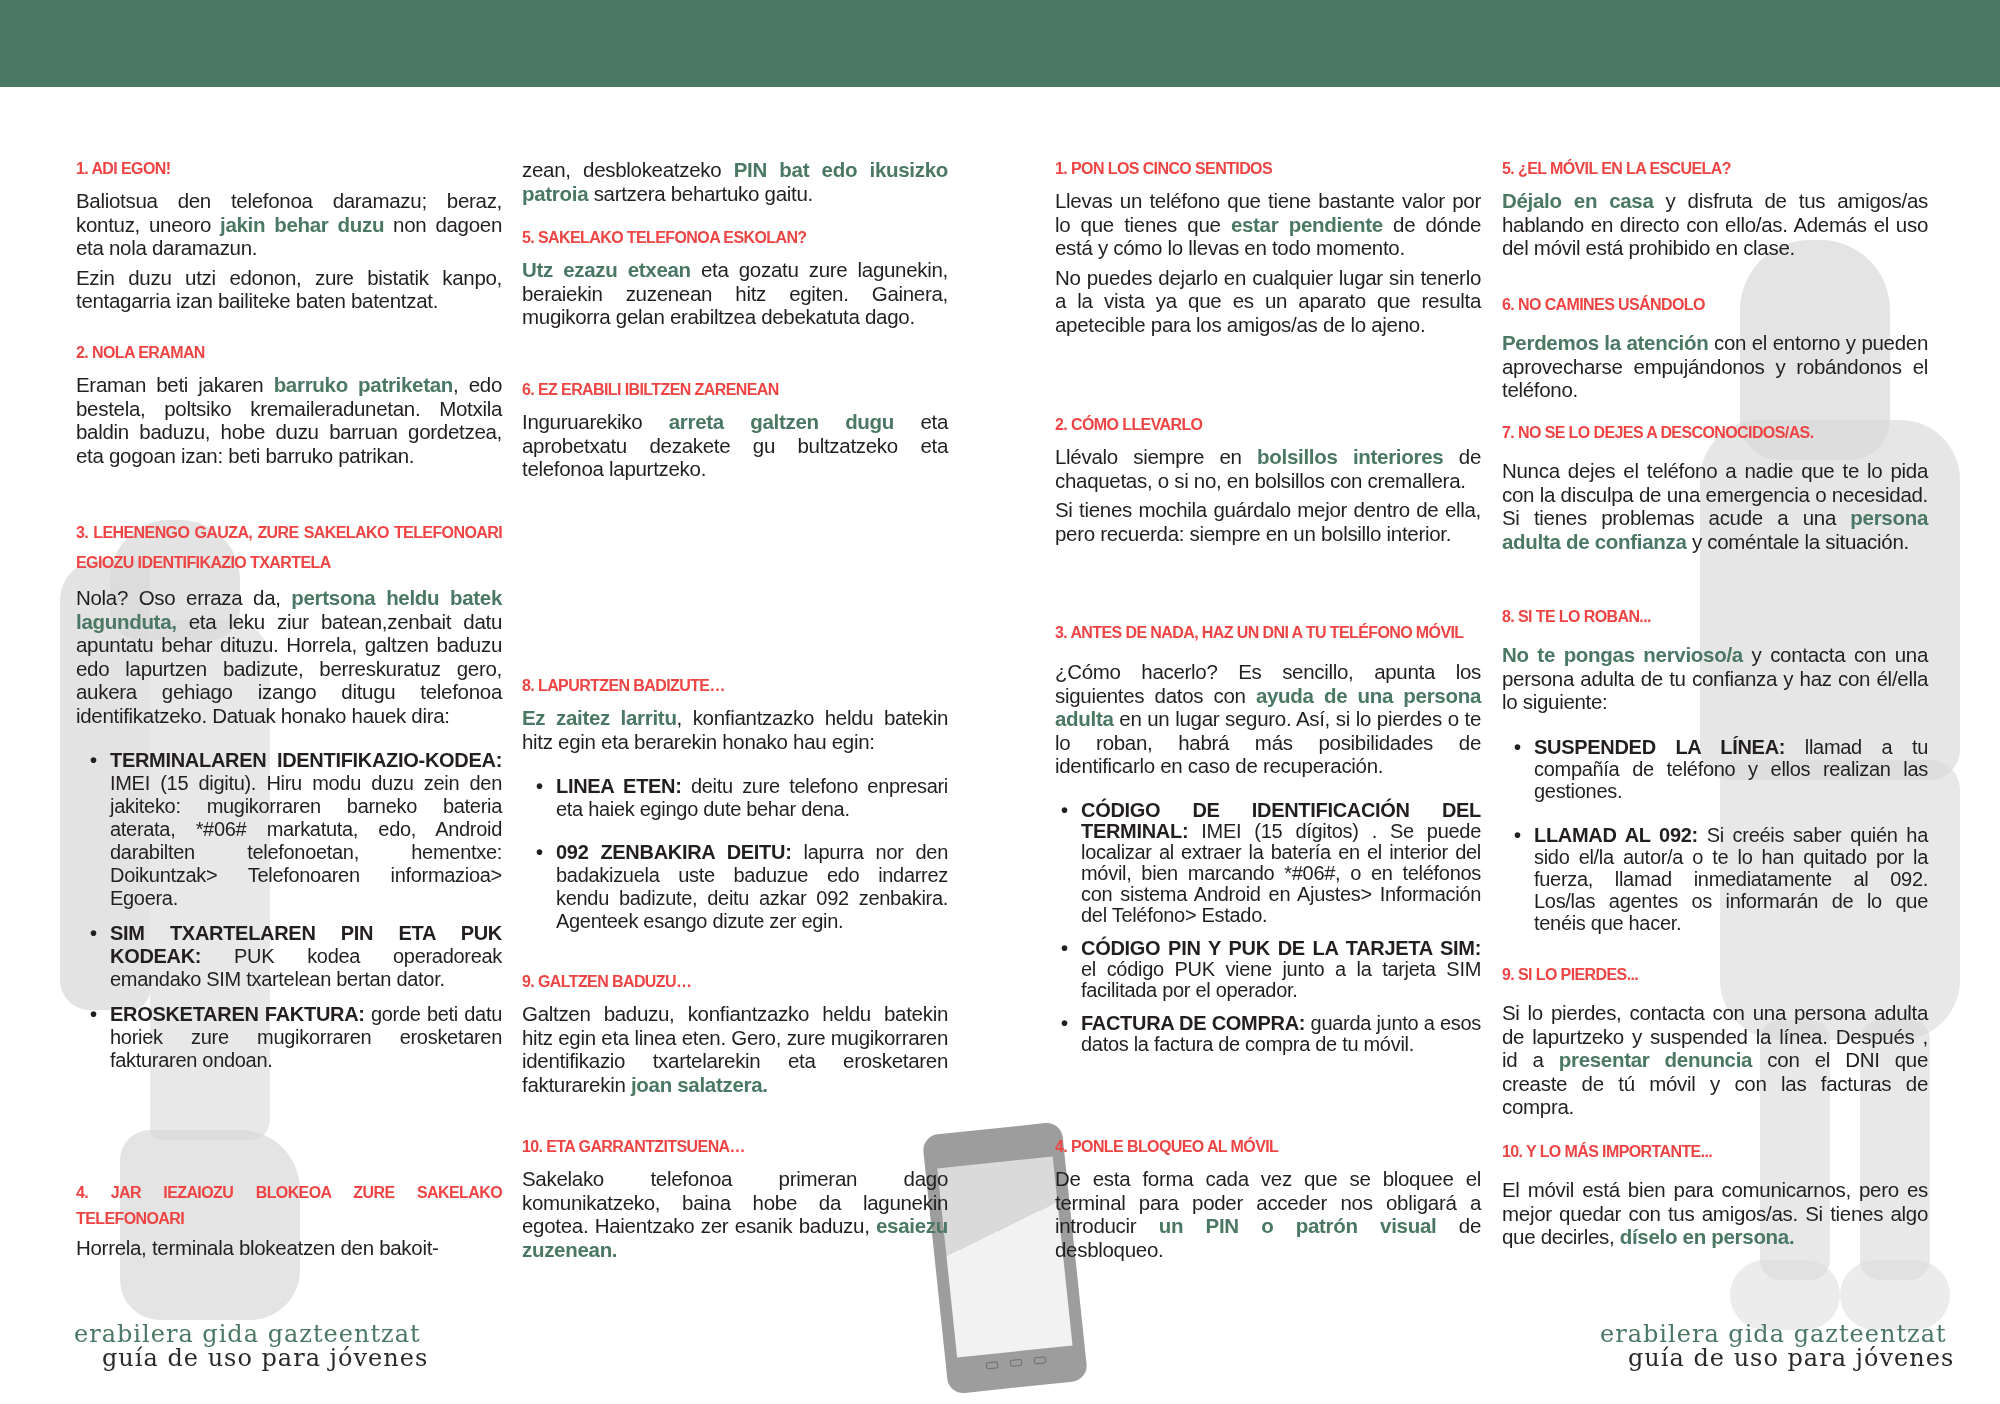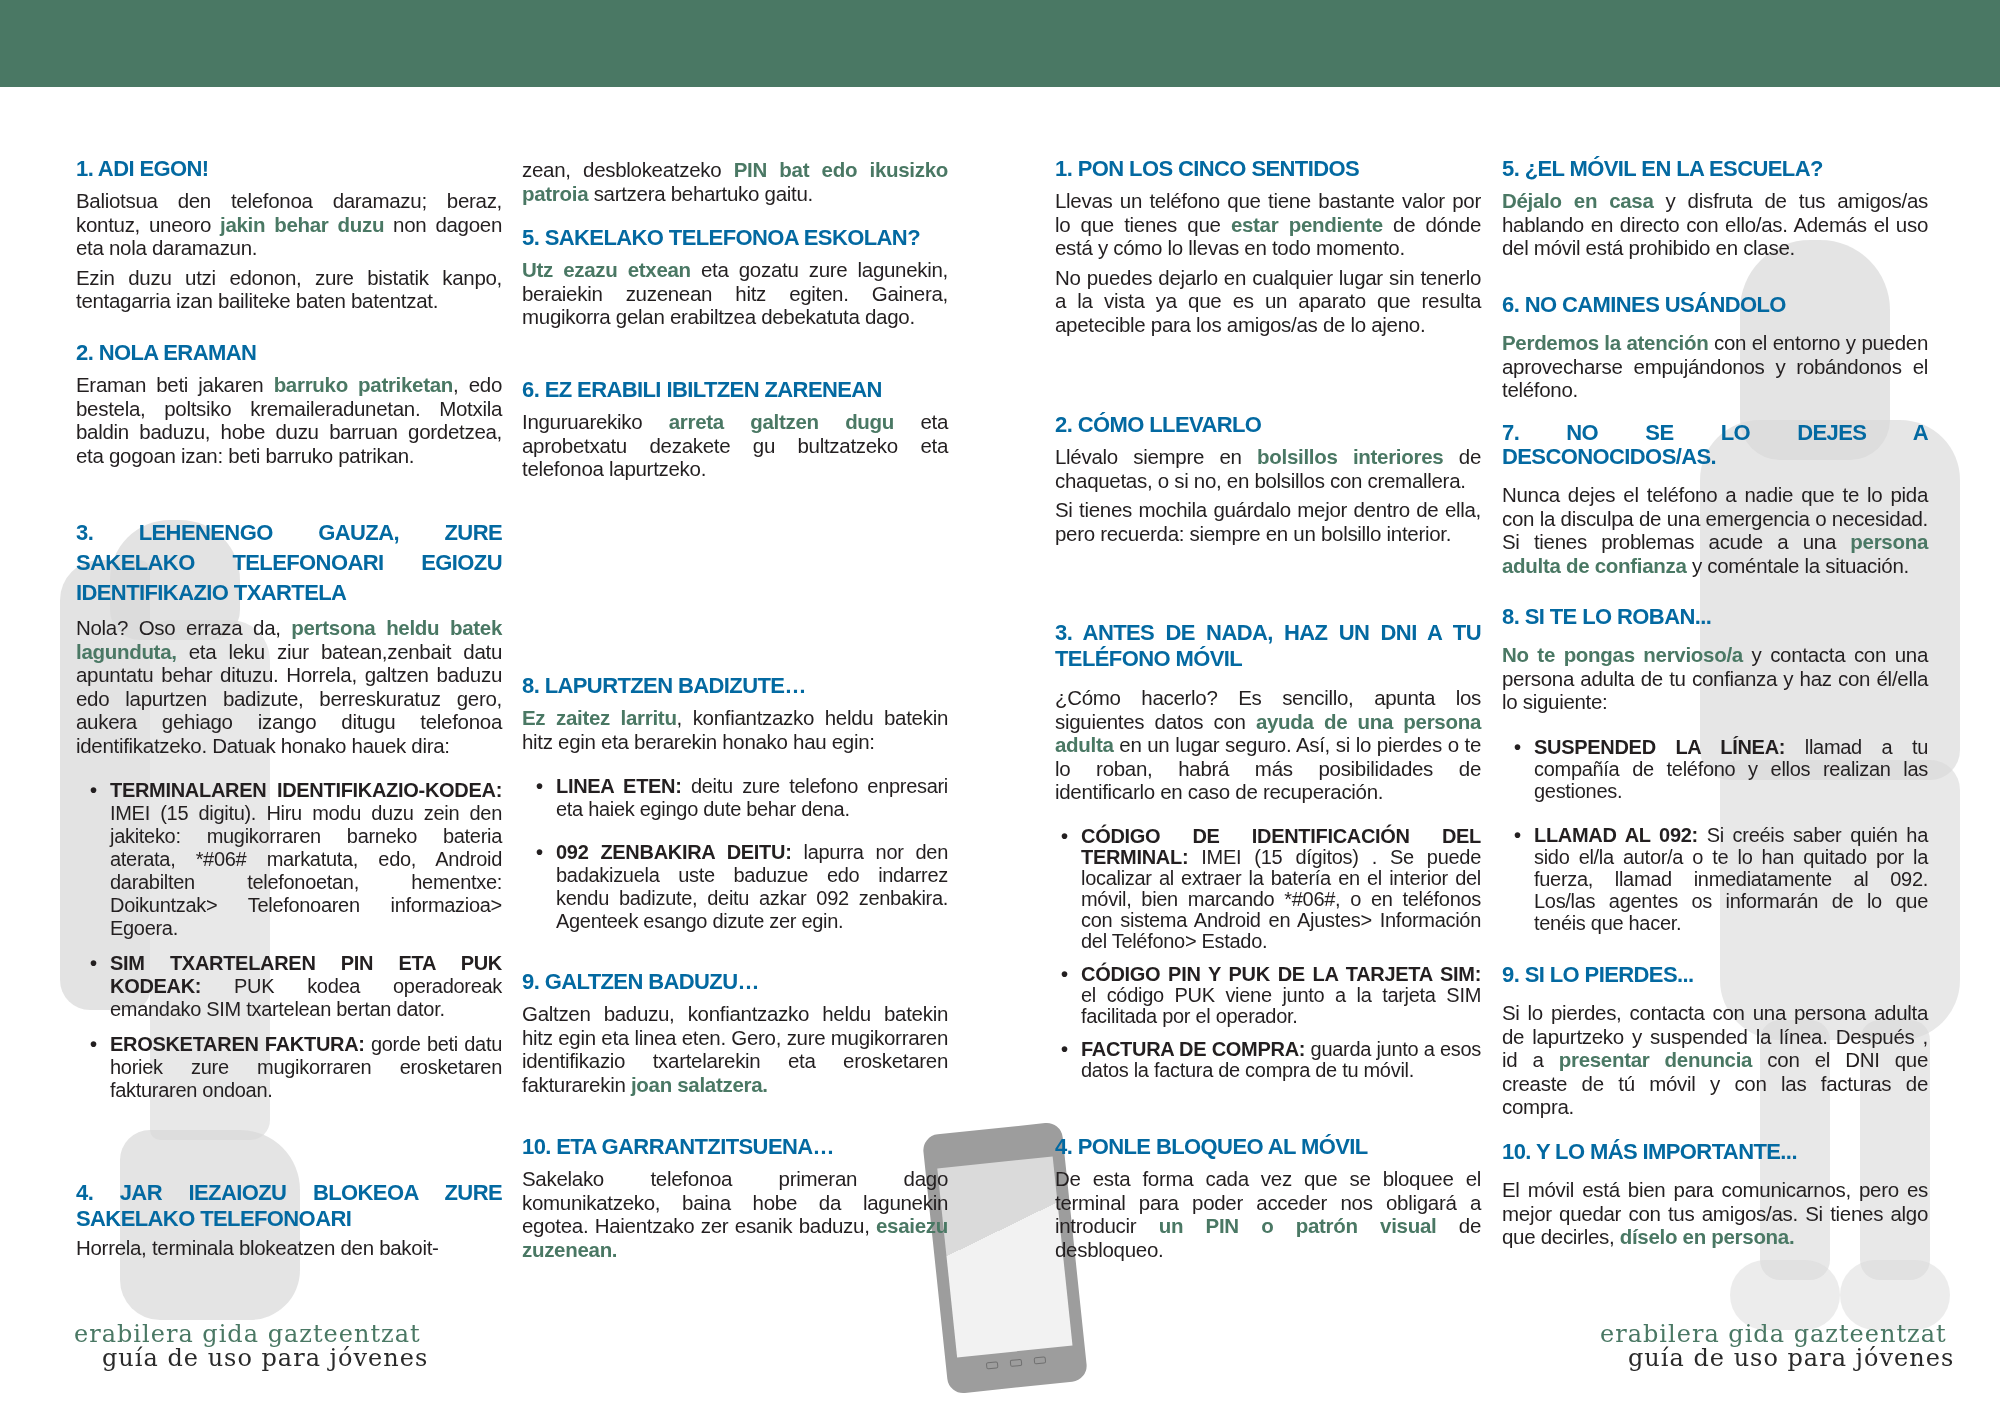--- a/index.html
+++ b/index.html
@@ -2,21 +2,21 @@
 <html><head>
 <meta charset="utf-8">
 <style>
   html, body { margin:0; padding:0; }
   body { width:2000px; height:1404px; position:relative; overflow:hidden; background:#ffffff;
          font-family:"Liberation Sans", "DejaVu Sans", sans-serif; color:#231f20; }
   .topbar { position:absolute; left:0; top:0; width:2000px; height:87px; background:#4a7864; }
   .fig { position:absolute; background:#d9d9d9; }
   .col { position:absolute; width:426px; }
   .sec { position:absolute; left:0; width:426px; }
-  .h { color:#0369a1; font-weight:bold; font-size:22px; line-height:24px; letter-spacing:-0.6px; margin:0 0 8px 0; text-align:justify; }
+  .h { color:#ef4444; font-weight:bold; font-size:16px; line-height:24px; letter-spacing:-0.6px; margin:0 0 8px 0; text-align:justify; }
   .p { font-size:20.5px; line-height:23.5px; margin:0 0 6px 0; text-align:justify; letter-spacing:-0.3px; }
   .hl { color:#4a7864; font-weight:bold; }
   .b { font-weight:bold; }
   ul.bl { list-style:none; margin:0; padding:0 0 0 34px; }
   ul.bl li { position:relative; font-size:20px; line-height:23px; margin-bottom:12px; text-align:justify; letter-spacing:-0.3px; }
   ul.bl li::before { content:"\2022"; position:absolute; left:-20px; top:0; font-weight:bold; }
   .footer { position:absolute; font-family:"DejaVu Serif", serif; font-weight:normal; letter-spacing:1px; }
   .footer .l1 { color:#4a7864; font-size:24px; line-height:24px; }
   .footer .l2 { color:#2a2a2a; font-size:24px; line-height:24px; padding-left:28px; }
   .phone { position:absolute; left:935px; top:1128px; width:140px; height:260px; background:#9d9d9d; border-radius:16px; transform:rotate(-6deg); }

